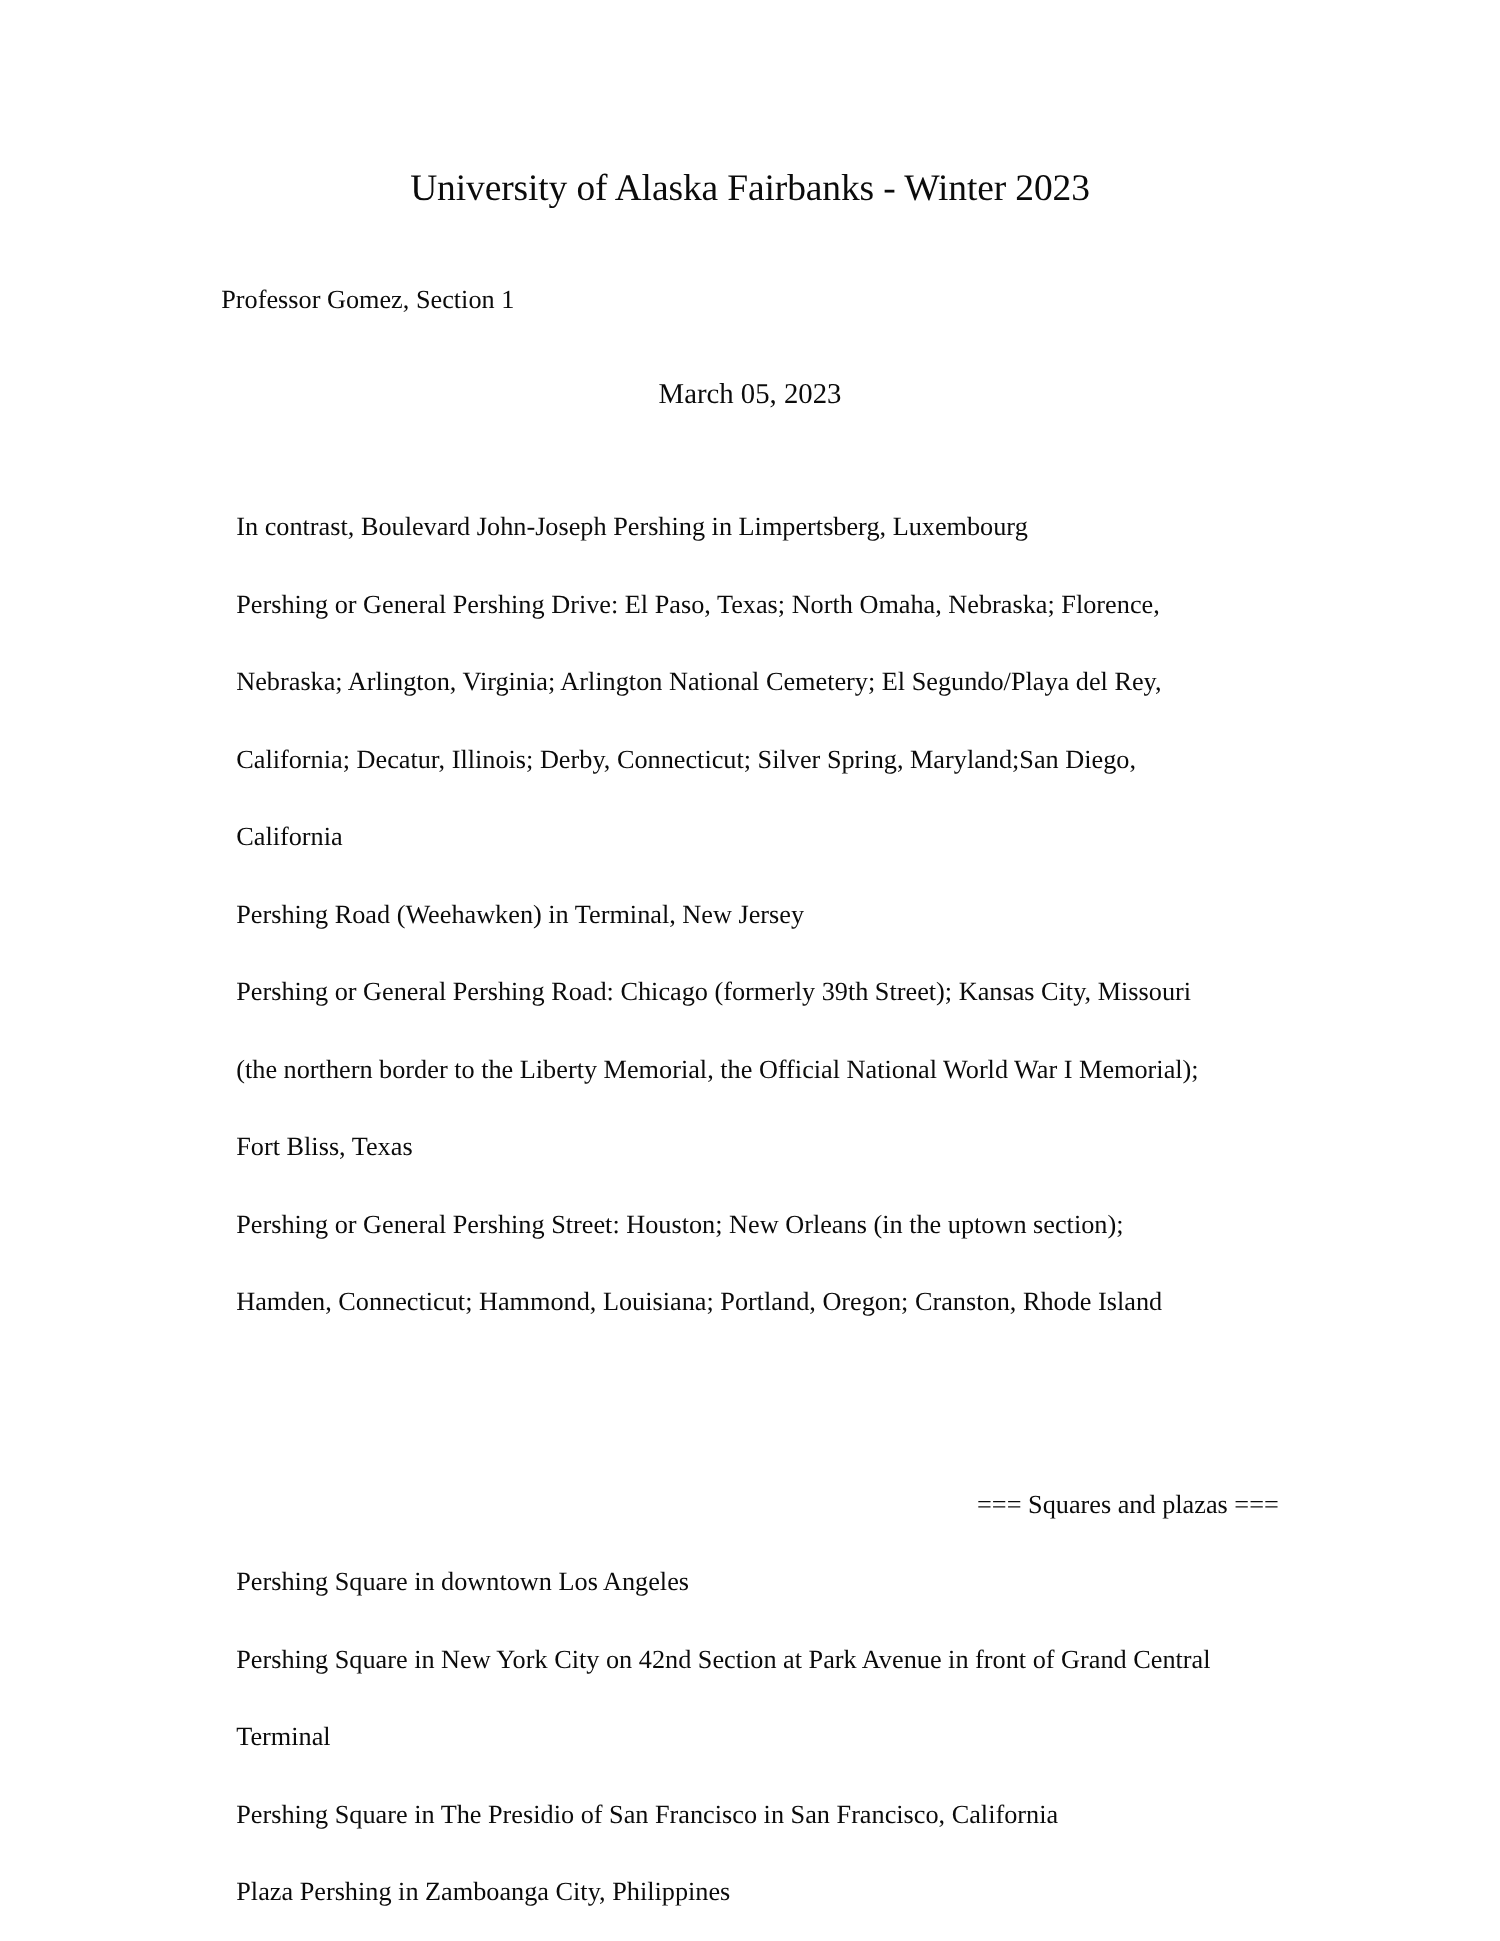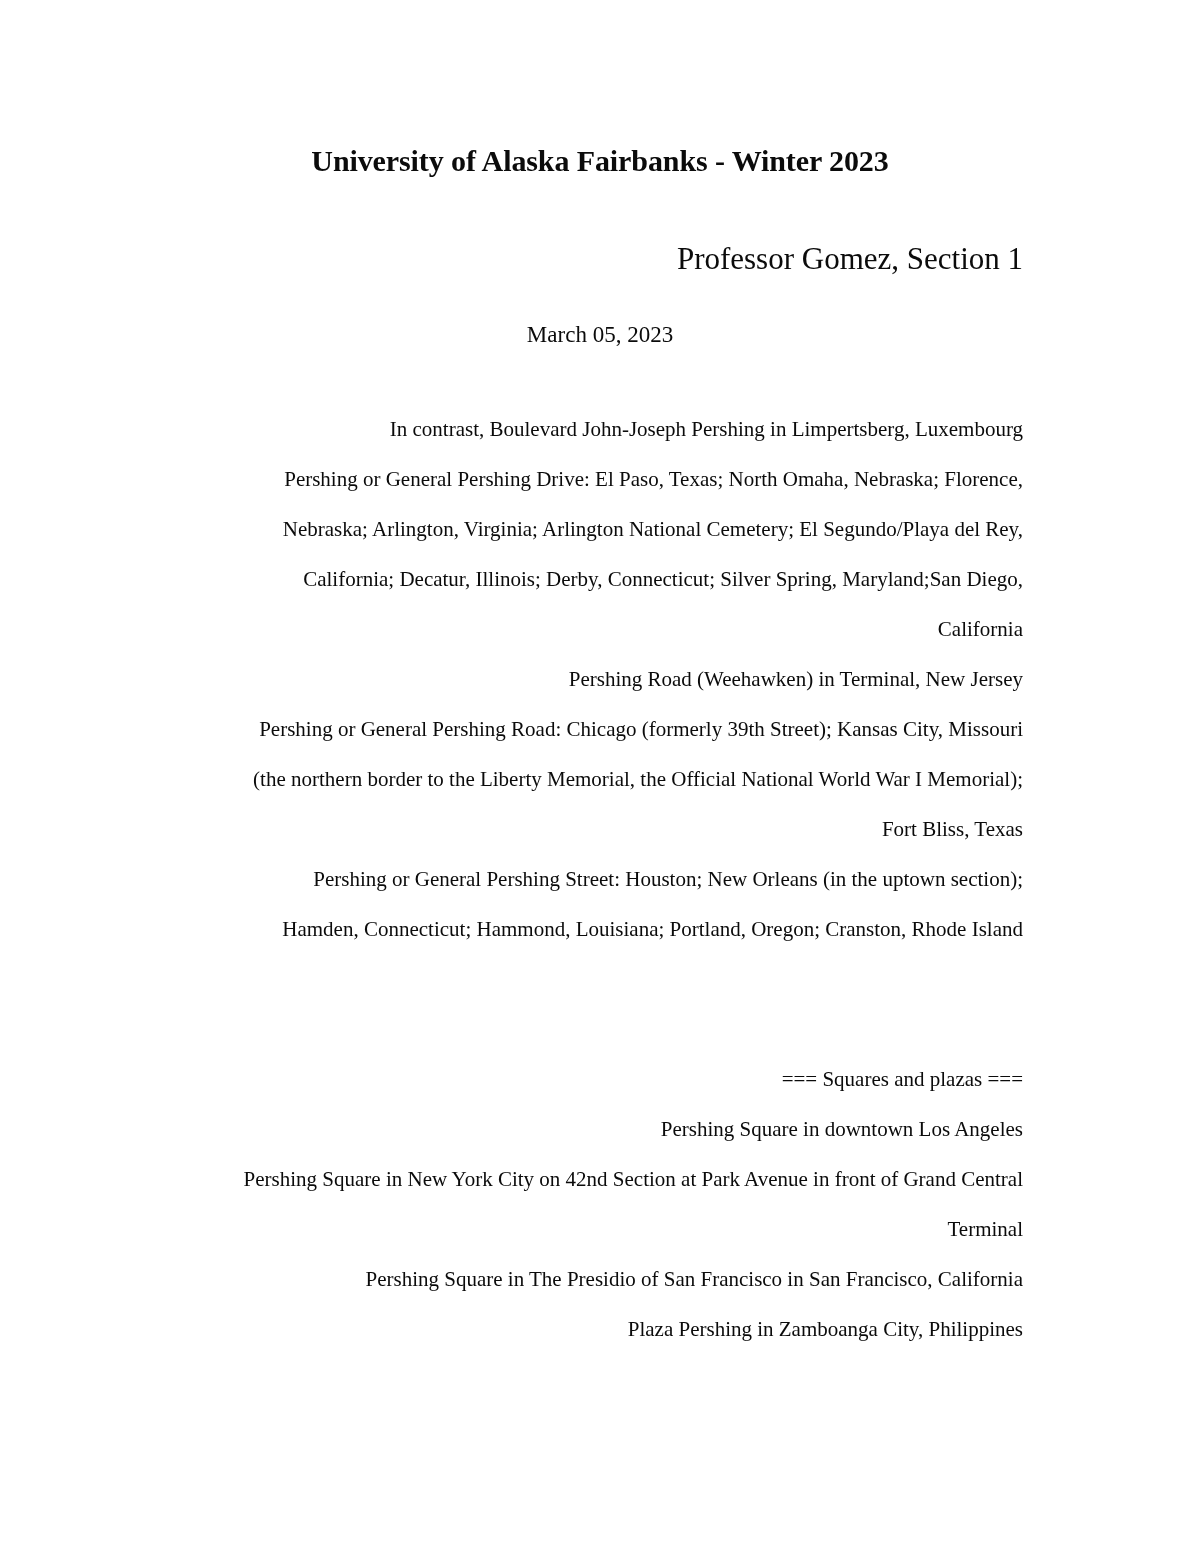--- a/index.html
+++ b/index.html
@@ -34,64 +34,64 @@
   }
 
   
   .title-block {
     padding-top: 128px;
     text-align: center;
   }
 
   .doc-title-1 {
     font-size: 30px;
-    font-weight: 700;
+    font-weight: 400;
     line-height: 38px;
     letter-spacing: -0.1px;
-    margin: 14px;
+    margin: 4px;
     text-align: center;
   }
 
   .doc-title-2 {
     font-size: 31px;
     font-weight: 700;
     line-height: 38px;
     margin: 0;
     padding-top: 52px;
     text-align: center;
   }
 
   .doc-subtitle {
-    font-size: 31px;
+    font-size: 21px;
     font-weight: 400;
     line-height: 30px;
     margin: 0;
     padding-top: 50px;
-    text-align: right;
+    text-align: left;
   }
 
   .doc-date {
     font-size: 23px;
     font-weight: 400;
     line-height: 30px;
     margin: 0;
     padding-top: 46px;
   }
 
   
   .body-block {
     padding-top: 54px;
   }
 
   .body-line {
     font-size: 21px;
     font-weight: 400;
     line-height: 50px;
-    margin: 0;
-    text-align: right;
+    margin: 12px;
+    text-align: left;
     white-space: pre-wrap;
   }
 
   .spacer-lines {
     height: 100px;
   }
 
   .section-head {
     font-size: 21px;
     font-weight: 400;

